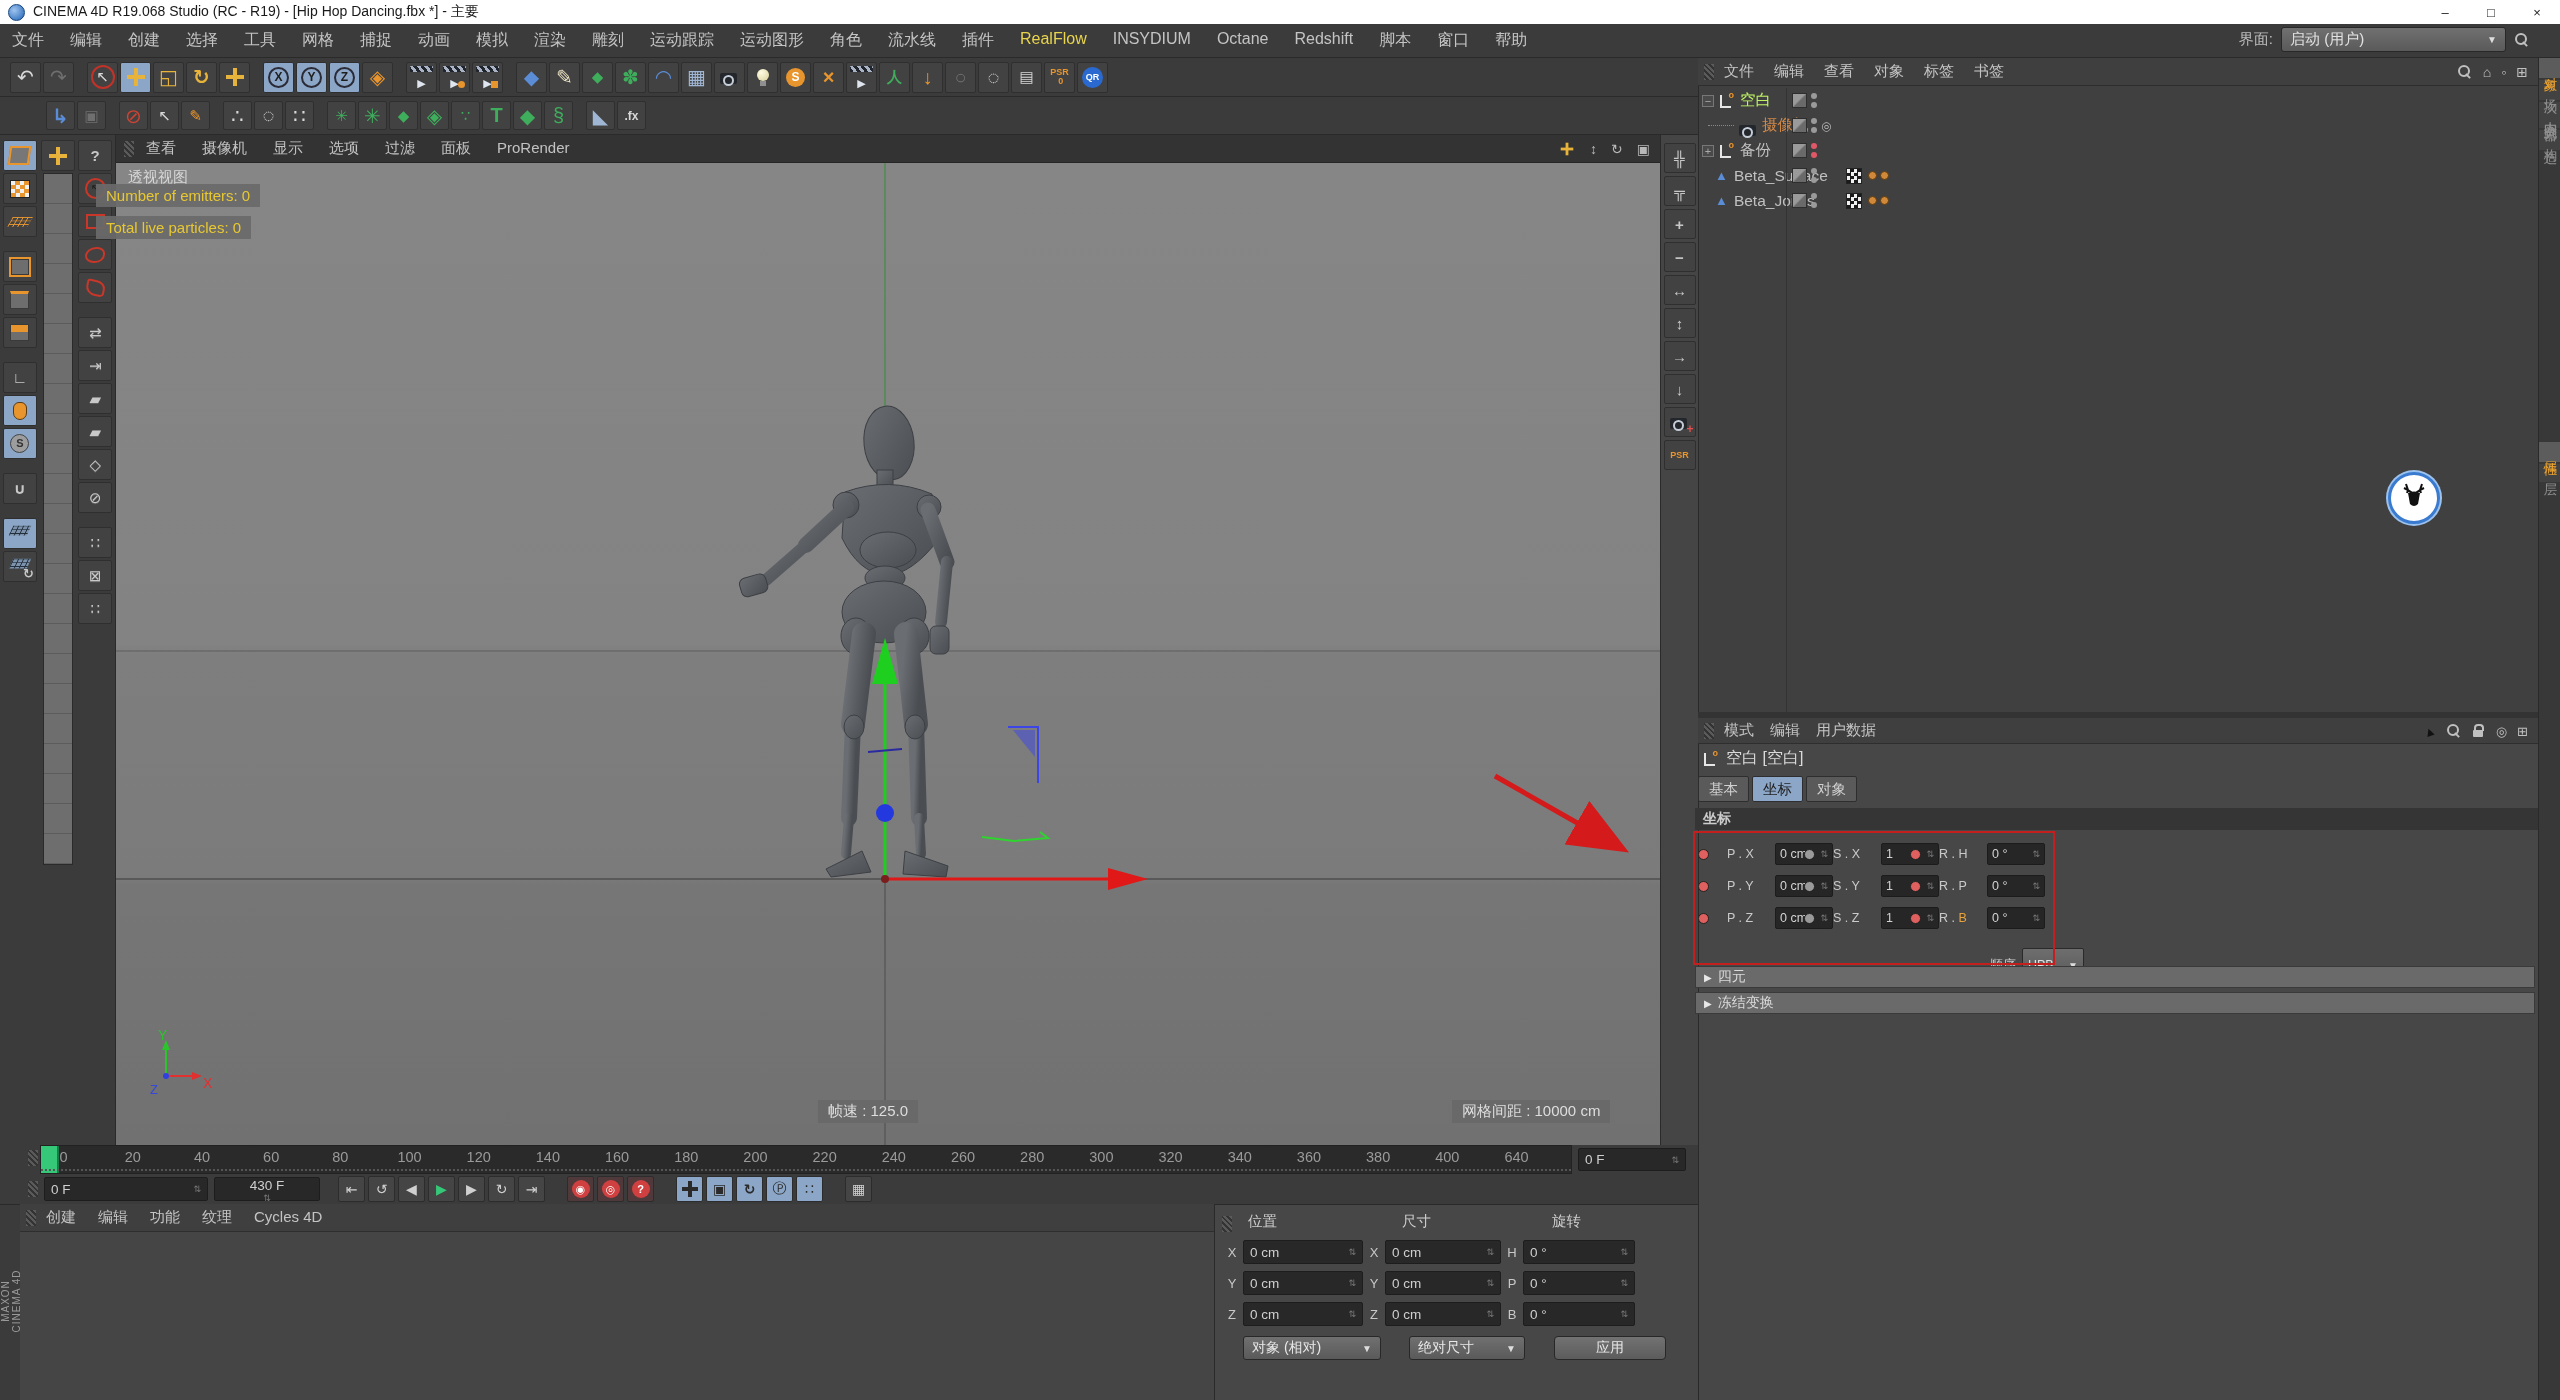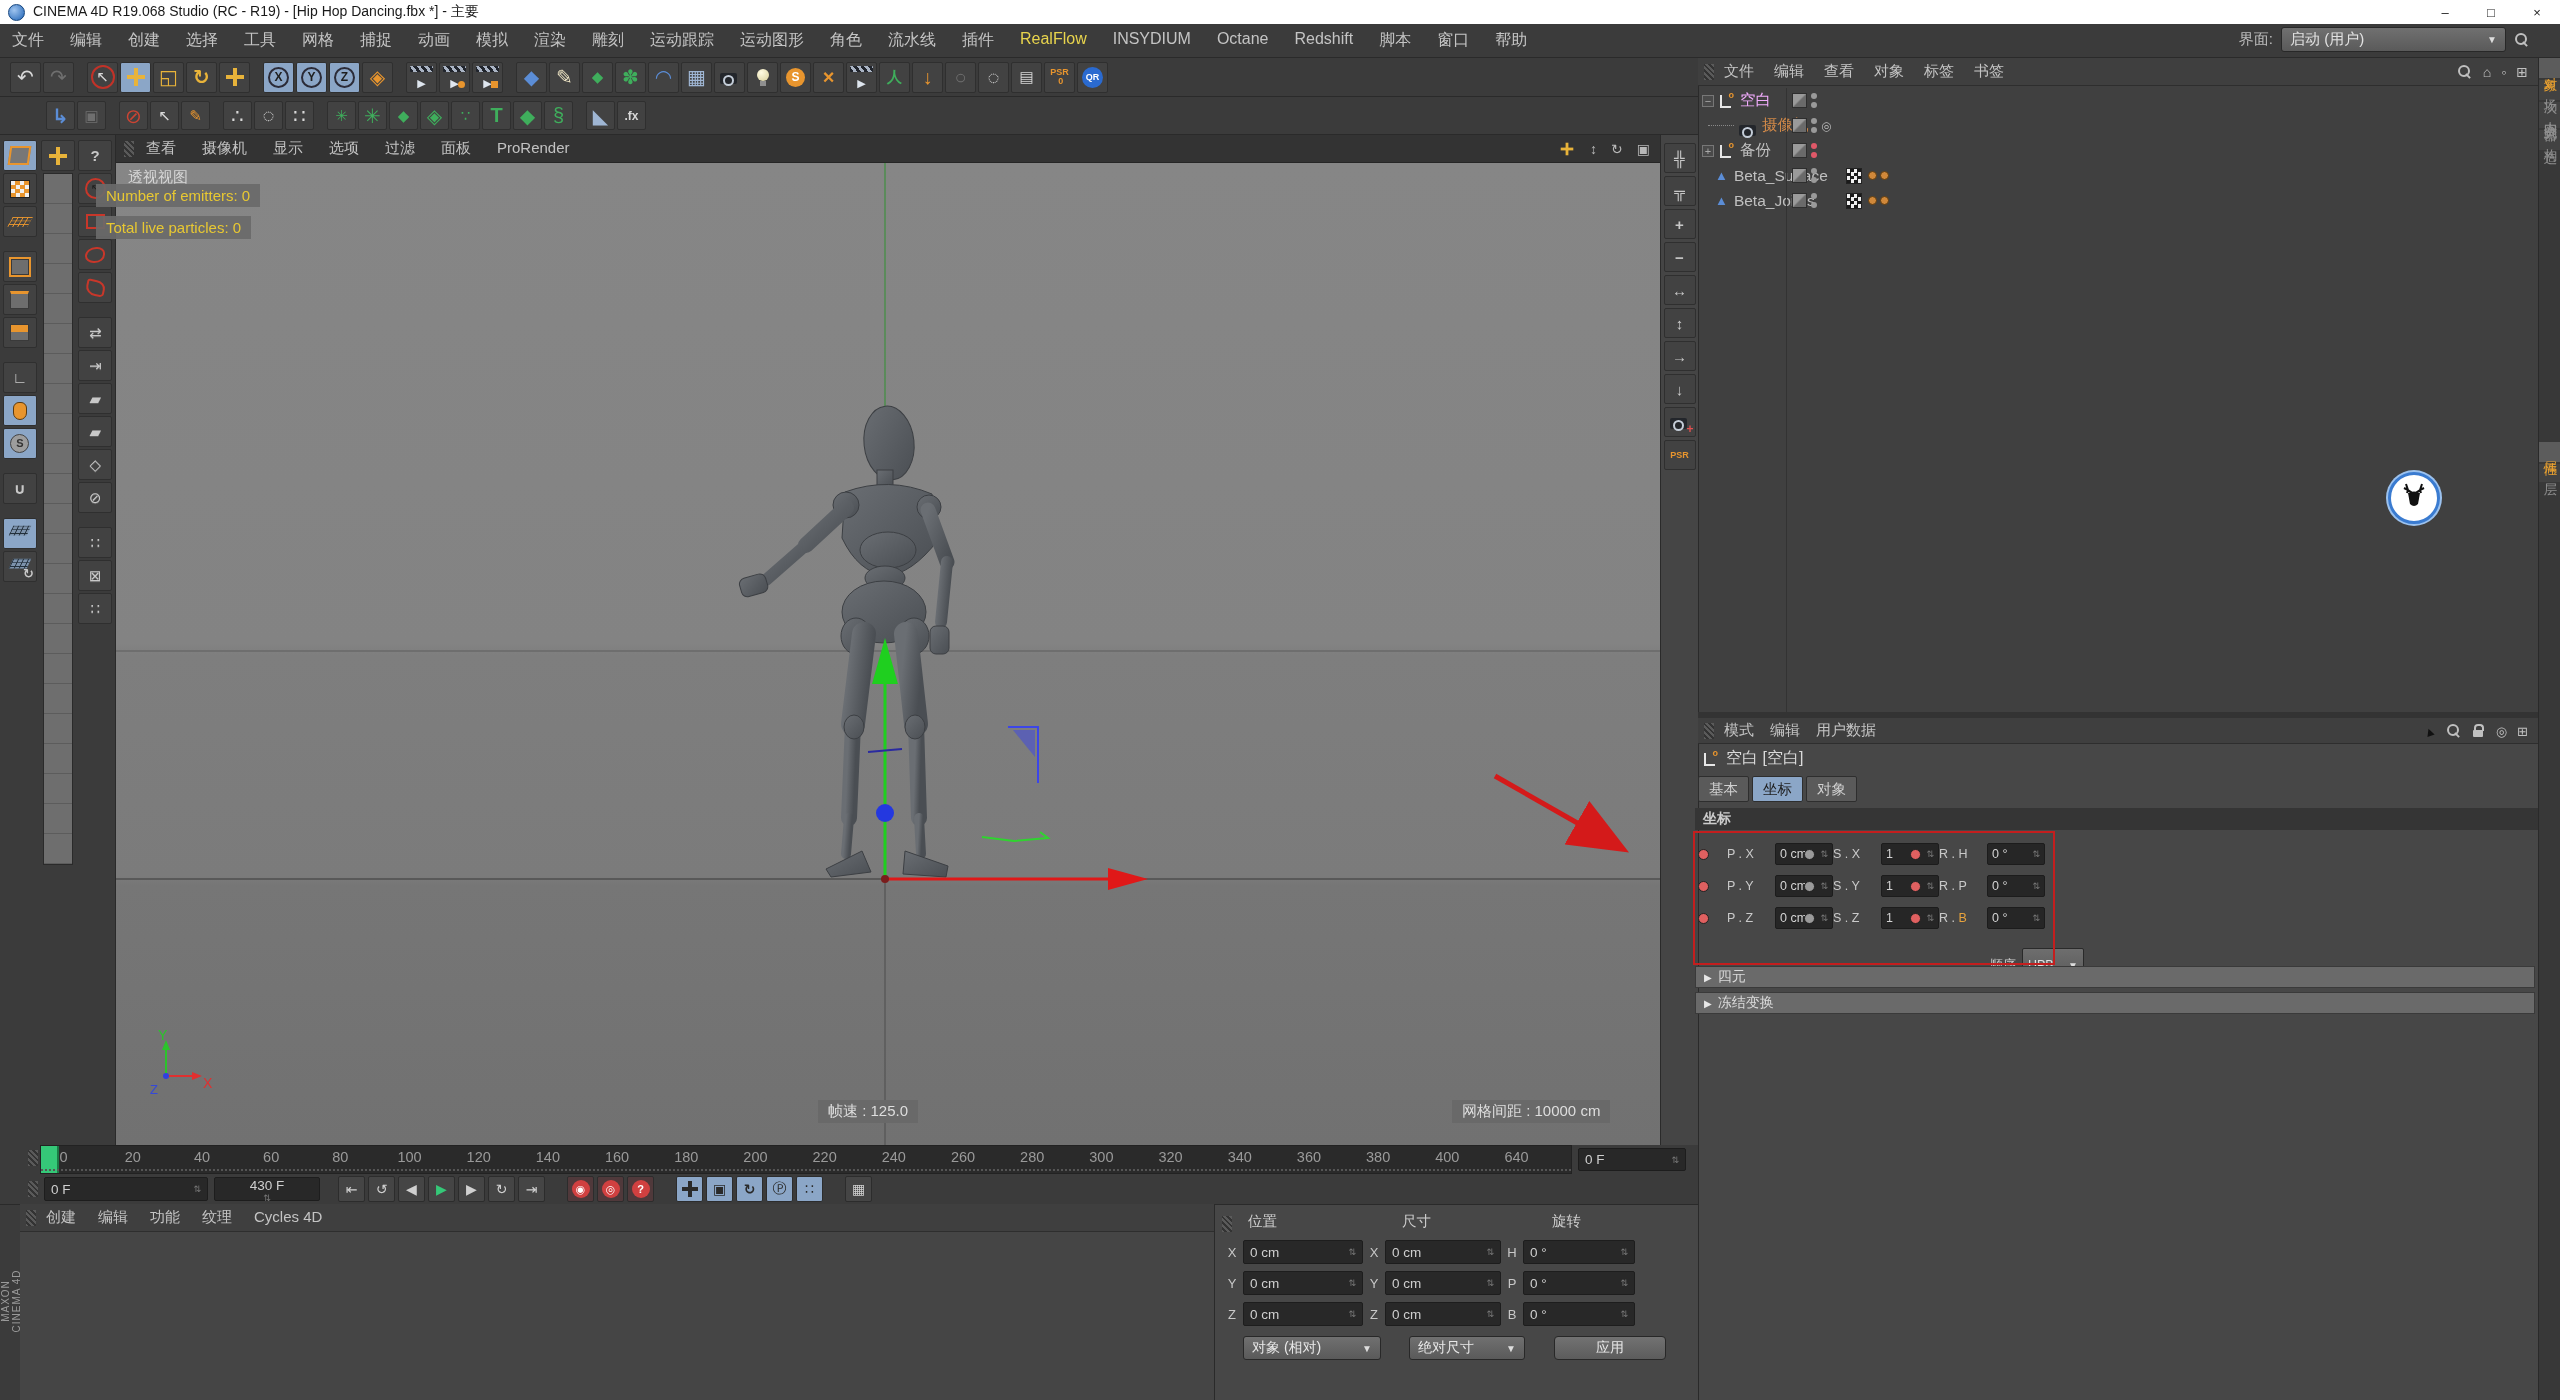--- a/index.html
+++ b/index.html
@@ -111,21 +111,21 @@
   .om-panel{left:1698px;top:58px;width:840px;height:654px;background:#404040;box-sizing:border-box;border-left:1px solid #2a2a2a;}
   .om-menubar{left:1698px;top:58px;width:840px;height:28px;background:#3f3f3f;border-bottom:1px solid #2e2e2e;
               display:flex;align-items:center;gap:20px;padding-left:26px;font-size:15px;color:#c4c4c4;box-sizing:border-box;}
   .om-icons{position:absolute;right:10px;top:0;height:28px;display:flex;align-items:center;gap:10px;color:#c0c0c0;font-size:14px;}
   .om-tree{left:1698px;top:88px;width:840px;}
   .om-row{position:relative;height:25px;display:flex;align-items:center;font-size:15.5px;color:#c0c0c0;}
   .om-row .tw{width:12px;height:12px;font-size:11px;line-height:11px;text-align:center;color:#aaa;border:1px solid #777;background:#4a4a4a;margin-left:4px;box-sizing:border-box;}
   .om-row .spacer{width:17px;}
   .om-row .kid{width:26px;border-bottom:1px dotted #888;height:0;margin-left:10px;}
   .oname{margin-left:6px;}
-  .oname.sel{color:#f0abfc;}
+  .oname.sel{color:#bef264;}
   .oname.cam{color:#d08848;}
   .ostate{position:absolute;left:94px;display:flex;align-items:center;gap:4px;}
   .lsq{width:13px;height:13px;background:linear-gradient(135deg,#9a9a9a 45%,#6a6a6a 55%);border:1px solid #2e2e2e;}
   .vdots{display:flex;flex-direction:column;gap:3px;}
   .vdots i{width:6px;height:6px;border-radius:50%;background:#9a9a9a;display:block;}
   .vdots.red i{background:#e05868;}
   .otags{position:absolute;left:148px;display:flex;align-items:center;gap:6px;}
   .tag-checker{width:14px;height:14px;border:1px solid #222;background:repeating-conic-gradient(#1a1a1a 0 25%,#f0f0f0 0 50%) 0 0/7px 7px;}
   .odots{display:flex;gap:3px;}
   .odots i{width:7px;height:7px;border-radius:50%;background:#d0883a;border:1px solid #5a3a10;display:block;}

